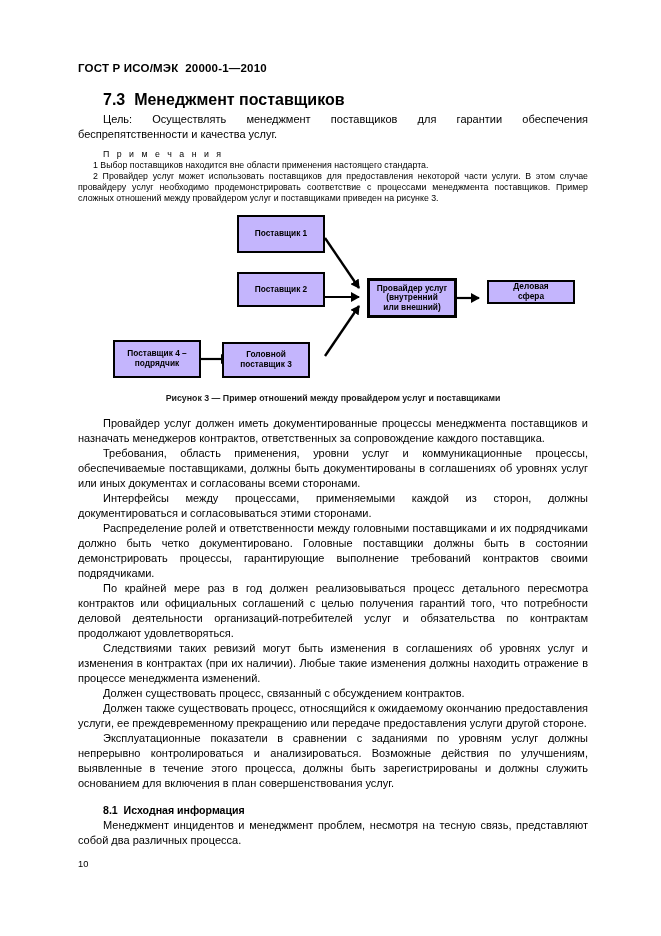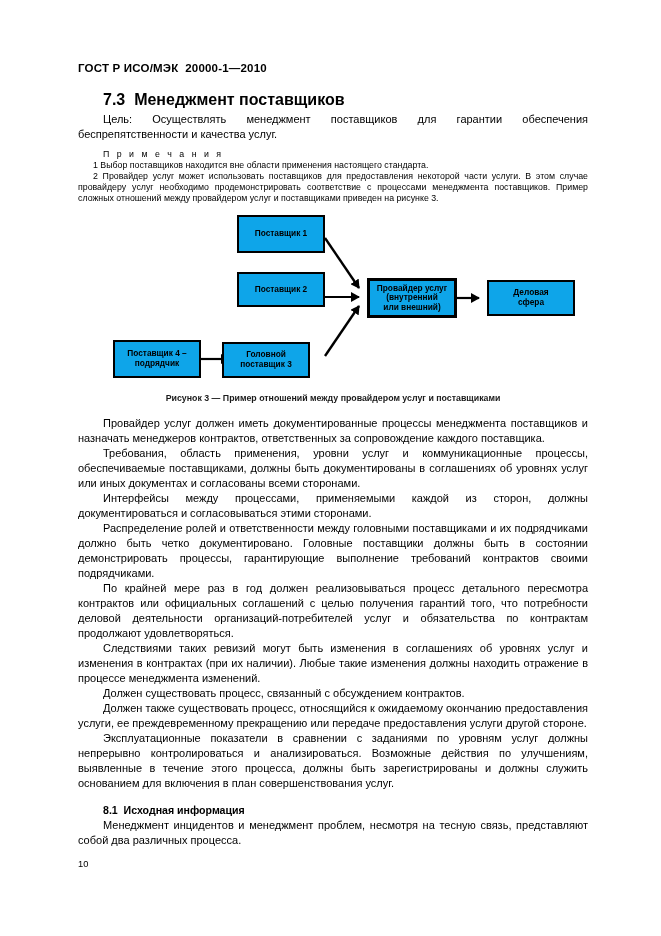--- a/index.html
+++ b/index.html
@@ -44,21 +44,21 @@
   .figure { margin-top:8px; position:relative; width:510px; height:168px; }
   .fig-box {
     position:absolute;
     border:2px solid #000;
     display:flex; align-items:center; justify-content:center;
     text-align:center;
     font-weight:bold;
     font-size:8.3px; line-height:9.6px;
     white-space:pre-line;
     box-sizing:border-box;
-    background:#0ea5e9;
+    background:#c4b5fd;
   }
   .fig-box.thick { border-width:3px; }
   .fig-arrows { position:absolute; left:0; top:0; width:510px; height:168px; }
   .fig-caption {
     margin-top:13px;
     text-align:center;
     font-weight:bold;
     font-size:8.8px;
     color:#1a1a1a;
   }
@@ -113,21 +113,21 @@
       </svg>
       <div class="fig-box" style="left:159px; top:3px;  width:88px; height:38px;">Поставщик 1</div>
       <div class="fig-box" style="left:159px; top:60px; width:88px; height:35px;">Поставщик 2</div>
       <div class="fig-box" style="left:35px;  top:128px;width:88px; height:38px;text-align:center;">Поставщик 4 –
 подрядчик</div>
       <div class="fig-box" style="left:144px; top:130px;width:88px; height:36px;">Головной
 поставщик 3</div>
       <div class="fig-box thick" style="left:289px; top:66px; width:90px; height:40px;">Провайдер услуг
 (внутренний
 или внешний)</div>
-      <div class="fig-box" style="left:409px; top:68px; width:88px; height:36px;">Деловая
+      <div class="fig-box" style="left:409px; top:68px; width:88px; height:24px;">Деловая
 сфера</div>
     </div>
 
     <div class="fig-caption">Рисунок 3 — Пример отношений между провайдером услуг и поставщиками</div>
 
     <div class="body-block">
       <p class="para">Провайдер услуг должен иметь документированные процессы менеджмента поставщиков и назначать менеджеров контрактов, ответственных за сопровождение каждого поставщика.</p>
       <p class="para">Требования, область применения, уровни услуг и коммуникационные процессы, обеспечиваемые поставщиками, должны быть документированы в соглашениях об уровнях услуг или иных документах и согласованы всеми сторонами.</p>
       <p class="para">Интерфейсы между процессами, применяемыми каждой из сторон, должны документироваться и согласовываться этими сторонами.</p>
       <p class="para">Распределение ролей и ответственности между головными поставщиками и их подрядчиками должно быть четко документировано. Головные поставщики должны быть в состоянии демонстрировать процессы, гарантирующие выполнение требований контрактов своими подрядчиками.</p>

